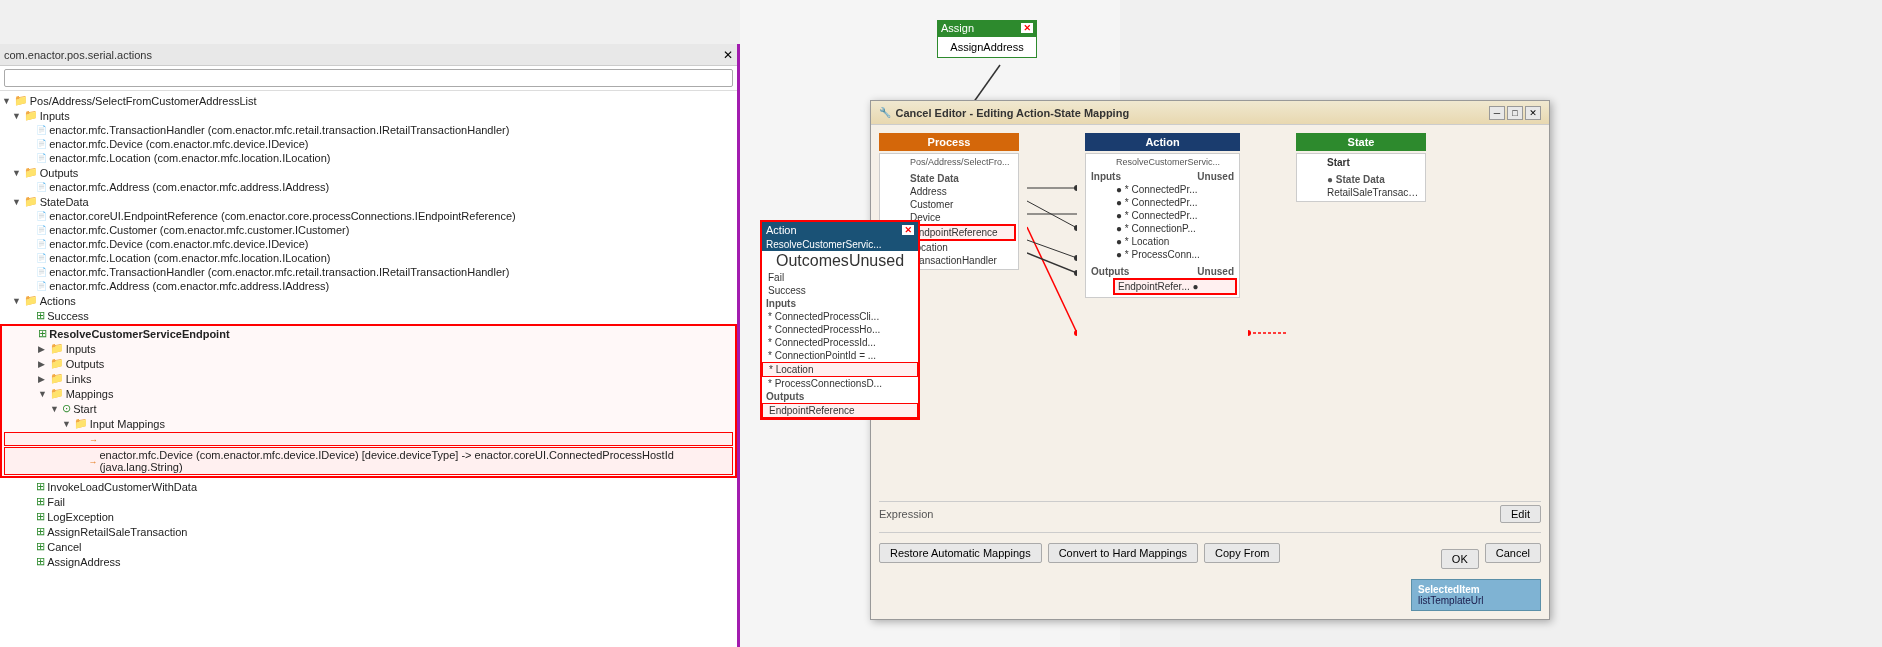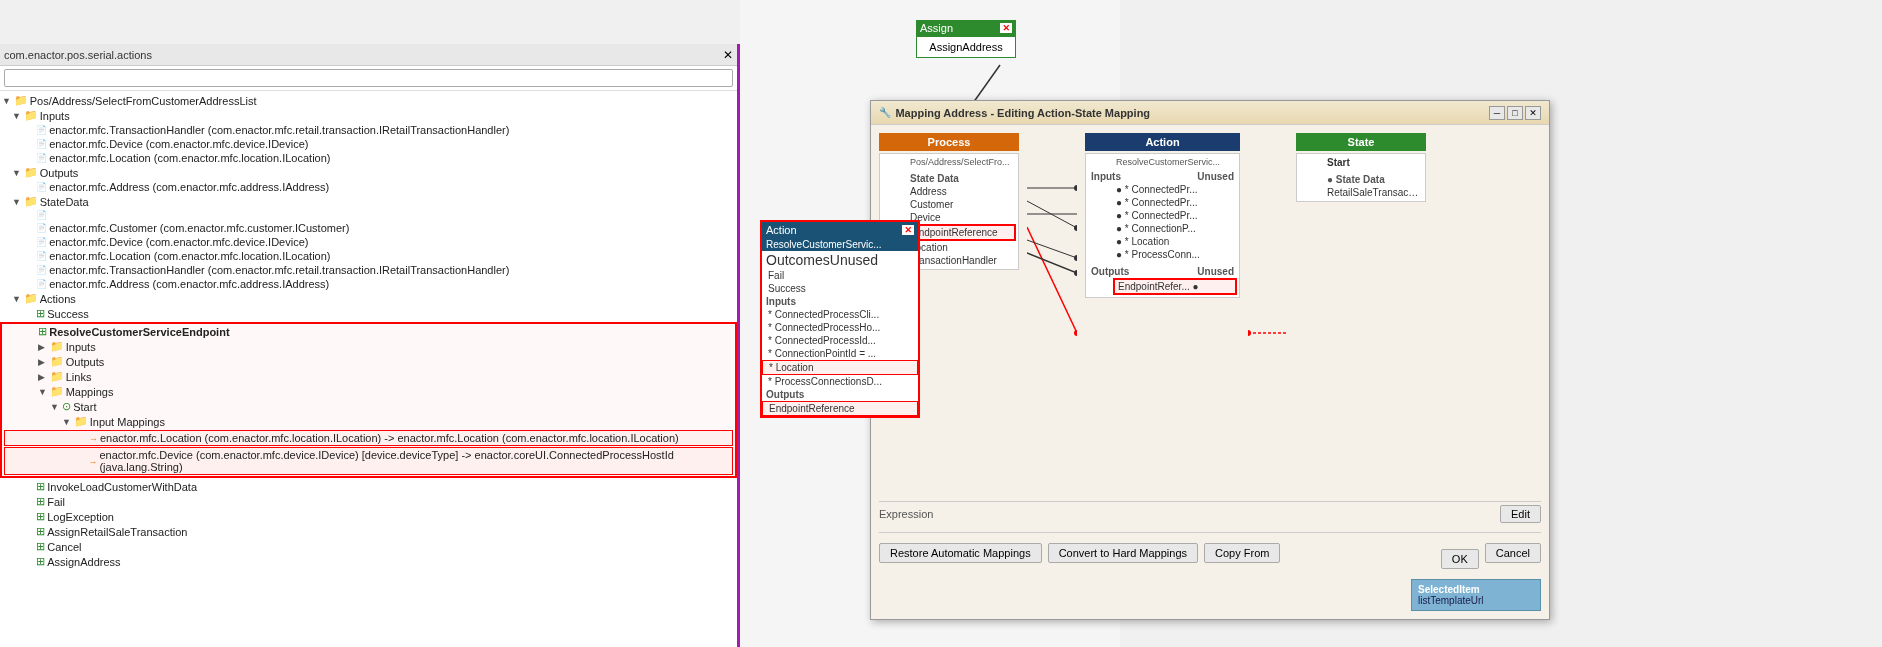--- a/index.html
+++ b/index.html
@@ -94,21 +94,21 @@
       width: 380px;
       height: 647px;
       background: #f5f5f5;
       overflow: hidden;
     }
 
     
     .assign-node {
       position: absolute;
       top: 20px;
-      left: 176px;
+      left: 197px;
       width: 100px;
     }
 
     .assign-header {
       background: #2d8a2d;
       color: white;
       text-align: center;
       padding: 2px 4px;
       font-size: 11px;
       display: flex;
@@ -156,23 +156,23 @@
     .action-popup-header .red-x {
       color: red;
       background: white;
       font-size: 9px;
       padding: 0 2px;
       font-weight: bold;
     }
 
     .popup-row {
       display: flex;
-      justify-content: flex-start;
+      justify-content: center;
       padding: 1px 4px;
-      font-size: 14px;
+      font-size: 16px;
       color: #333;
     }
 
     .popup-section-label {
       font-size: 10px;
       padding: 1px 4px;
       color: #555;
       font-weight: bold;
     }
 
@@ -394,20 +394,21 @@
     </div>
 
     <div class="tree-row indent-1">
       <span class="arrow">▼</span>
       <span style="color:#d4a017;margin-right:2px;">📁</span>
       <span class="node-text">StateData</span>
     </div>
     <div class="tree-row indent-2">
       <span class="arrow"> </span>
       <span style="color:#888;margin-right:2px;font-size:9px;">📄</span>
+      <span class="node-text">enactor.coreUI.EndpointReference (com.enactor.core.processConnections.IEndpointReference)</span>
     </div>
     <div class="tree-row indent-2">
       <span class="arrow"> </span>
       <span style="color:#888;margin-right:2px;font-size:9px;">📄</span>
       <span class="node-text">enactor.mfc.Customer (com.enactor.mfc.customer.ICustomer)</span>
     </div>
     <div class="tree-row indent-2">
       <span class="arrow"> </span>
       <span style="color:#888;margin-right:2px;font-size:9px;">📄</span>
       <span class="node-text">enactor.mfc.Device (com.enactor.mfc.device.IDevice)</span>
@@ -471,21 +472,20 @@
         <span class="node-text">Start</span>
       </div>
       <div class="tree-row indent-5">
         <span class="arrow">▼</span>
         <span style="color:#d4a017;margin-right:2px;">📁</span>
         <span class="node-text">Input Mappings</span>
       </div>
       <div class="tree-row indent-6" style="border:1px solid red;background:#fff0f0;margin:1px 2px;">
         <span class="arrow"> </span>
         <span style="color:#e67e22;margin-right:2px;font-size:9px;">→</span>
-        <span class="node-text">enactor.mfc.Location (com.enactor.mfc.location.ILocation) -&gt; enactor.mfc.Location (com.enactor.mfc.location.ILocation)</span>
       </div>
       <div class="tree-row indent-6" style="border:1px solid red;background:#fff0f0;margin:1px 2px;">
         <span class="arrow"> </span>
         <span style="color:#e67e22;margin-right:2px;font-size:9px;">→</span>
         <span class="node-text">enactor.mfc.Device (com.enactor.mfc.device.IDevice) [device.deviceType] -&gt; enactor.coreUI.ConnectedProcessHostId (java.lang.String)</span>
       </div>
     </div>
     <div class="tree-row indent-2">
       <span class="arrow"> </span>
       <span style="color:#2d8a2d;margin-right:2px;">⊞</span>
@@ -569,21 +569,21 @@
   <svg class="connector-svg">
     <line x1="260" y1="65" x2="150" y2="220" stroke="#333" stroke-width="1.5"></line>
     <line x1="150" y1="390" x2="150" y2="450" stroke="#333" stroke-width="1.5" stroke-dasharray="4,3"></line>
   </svg>
 </div>
 
 <div class="mapping-editor">
   <div class="dialog-titlebar">
     <div class="dialog-title">
       <span style="color:#888;font-size:10px;">🔧</span>
-      <span>Mapping Address - Editing Action-State Mapping</span>
+      <span>Cancel Editor - Editing Action-State Mapping</span>
     </div>
     <div class="dialog-controls">
       <div class="dialog-btn">─</div>
       <div class="dialog-btn">□</div>
       <div class="dialog-btn">✕</div>
     </div>
   </div>
   <div class="dialog-content">
     <div class="mapping-main">
 

